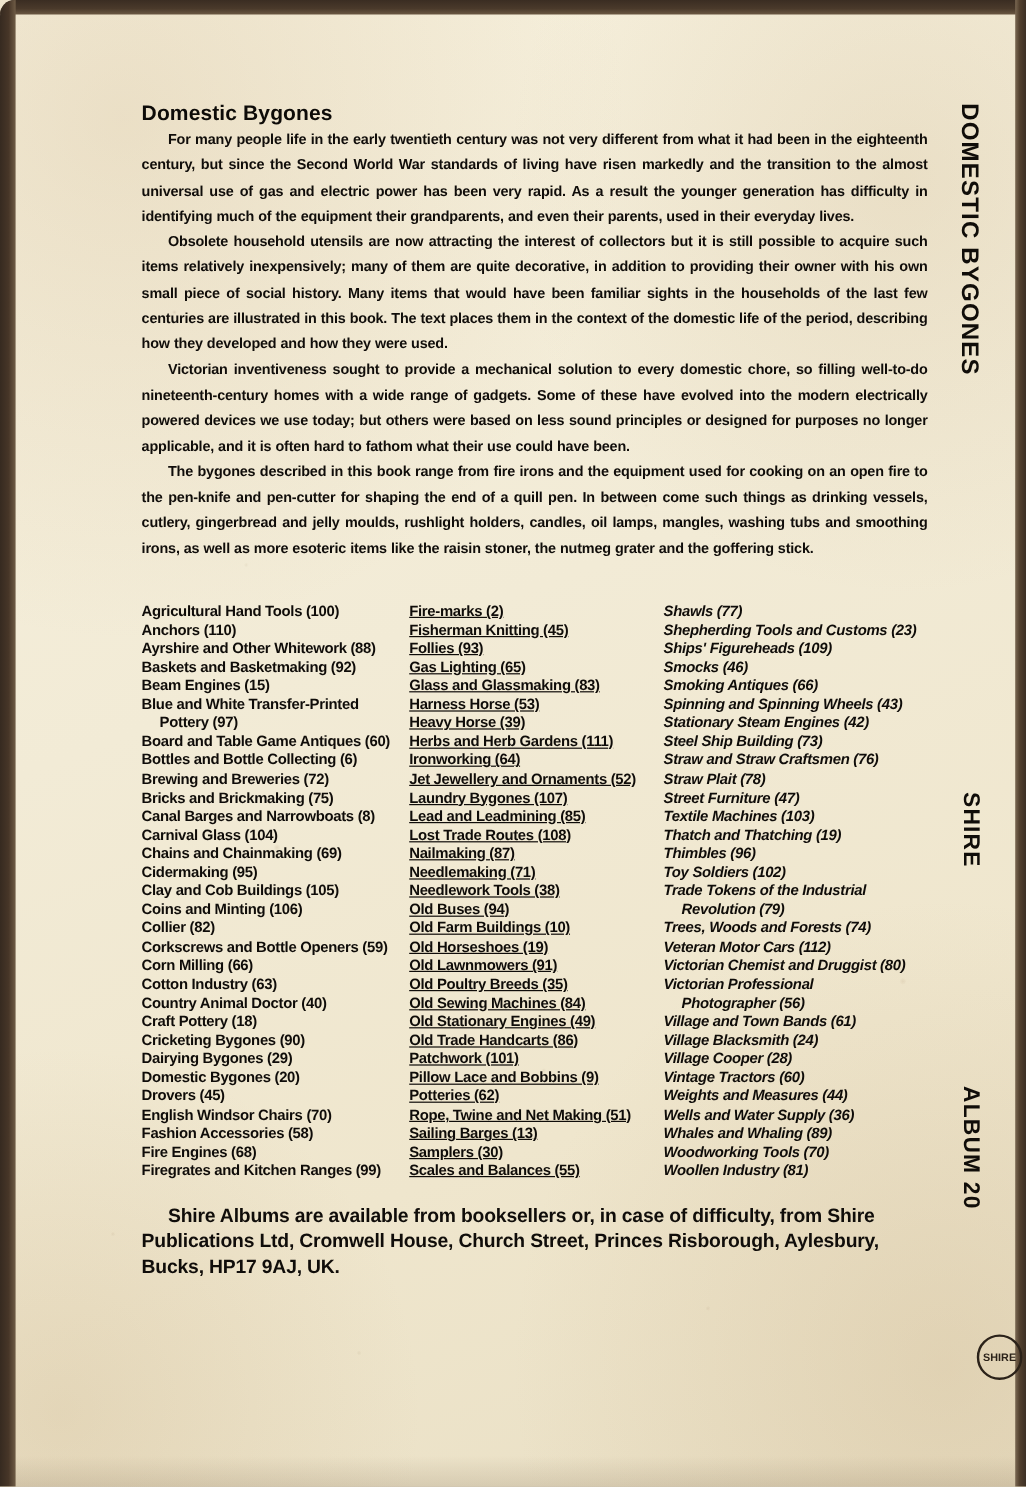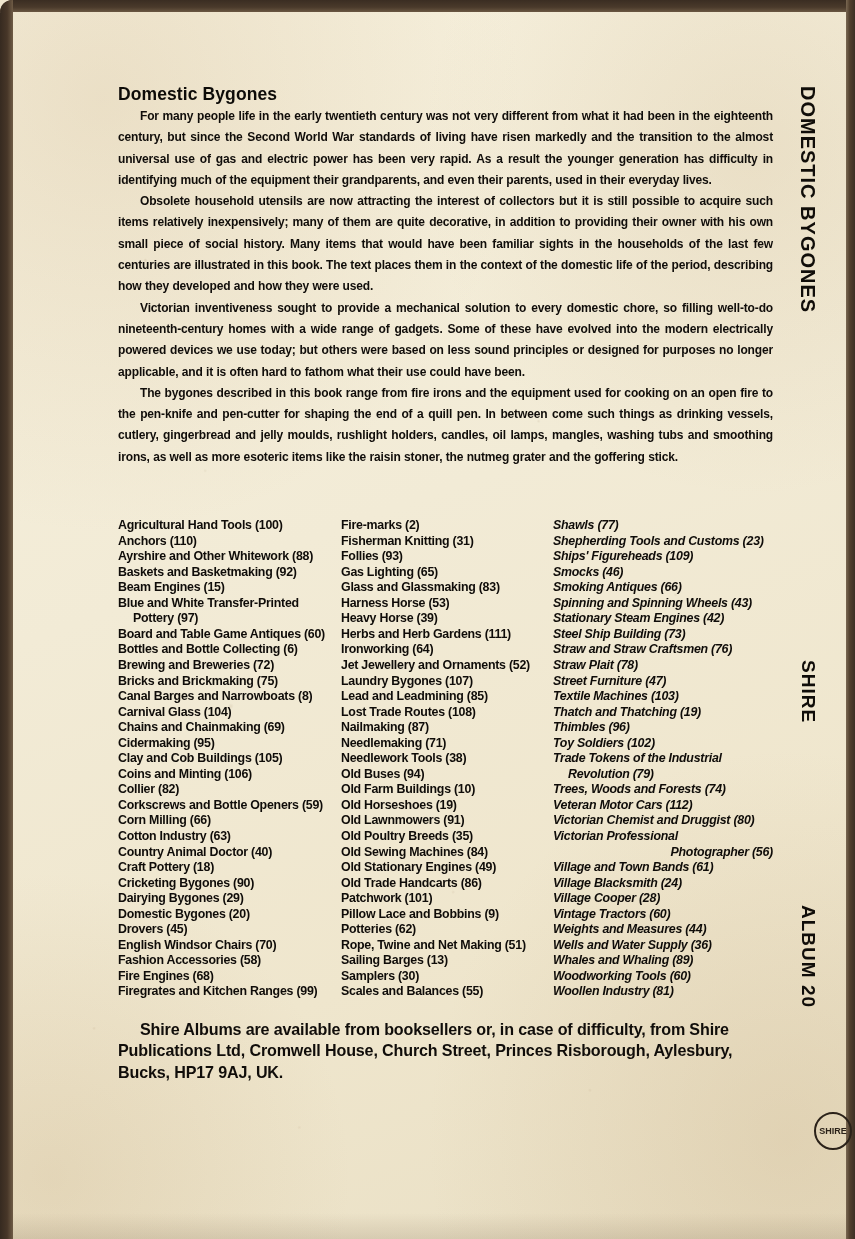--- a/index.html
+++ b/index.html
@@ -169,32 +169,31 @@
 
   .albums-intro {
     margin-top: 0;
   }
 
   .section-gap { height: 34px; }
 
   
   .titles {
     display: flex;
-    margin-top: 16px;
     column-gap: 0px;
   }
   .titles .col {
     font-size: 12.4px;
     line-height: 15.55px;
     font-weight: bold;
     color: #0f0c09;
     letter-spacing: -0.25px;
   }
   .titles .col-1 { width: 223px; }
-  .titles .col-2 { width: 212px; }
+  .titles .col-2 { width: 212px; text-decoration: underline; }
   .titles .col-3 { width: 220px; font-style: italic; }
 
   .titles .t {
     white-space: nowrap;
   }
 
   .footer-note {
     margin-top: 19px;
     font-size: 16.1px;
     line-height: 21.3px;
@@ -264,21 +263,21 @@
             <div class="t">Dairying Bygones (29)</div>
             <div class="t">Domestic Bygones (20)</div>
             <div class="t">Drovers (45)</div>
             <div class="t">English Windsor Chairs (70)</div>
             <div class="t">Fashion Accessories (58)</div>
             <div class="t">Fire Engines (68)</div>
             <div class="t">Firegrates and Kitchen Ranges (99)</div>
           </div>
         <div class="col col-2">
             <div class="t">Fire-marks (2)</div>
-            <div class="t">Fisherman Knitting (31)</div>
+            <div class="t">Fisherman Knitting (45)</div>
             <div class="t">Follies (93)</div>
             <div class="t">Gas Lighting (65)</div>
             <div class="t">Glass and Glassmaking (83)</div>
             <div class="t">Harness Horse (53)</div>
             <div class="t">Heavy Horse (39)</div>
             <div class="t">Herbs and Herb Gardens (111)</div>
             <div class="t">Ironworking (64)</div>
             <div class="t">Jet Jewellery and Ornaments (52)</div>
             <div class="t">Laundry Bygones (107)</div>
             <div class="t">Lead and Leadmining (85)</div>
@@ -317,29 +316,29 @@
             <div class="t">Textile Machines (103)</div>
             <div class="t">Thatch and Thatching (19)</div>
             <div class="t">Thimbles (96)</div>
             <div class="t">Toy Soldiers (102)</div>
             <div class="t">Trade Tokens of the Industrial</div>
             <div class="t cont-line" style="padding-left: 15px;">Revolution (79)</div>
             <div class="t">Trees, Woods and Forests (74)</div>
             <div class="t">Veteran Motor Cars (112)</div>
             <div class="t">Victorian Chemist and Druggist (80)</div>
             <div class="t">Victorian Professional</div>
-            <div class="t cont-line" style="padding-left: 15px; text-align: right;">Photographer (56)</div>
+            <div class="t cont-line" style="padding-left: 15px;">Photographer (56)</div>
             <div class="t">Village and Town Bands (61)</div>
             <div class="t">Village Blacksmith (24)</div>
             <div class="t">Village Cooper (28)</div>
             <div class="t">Vintage Tractors (60)</div>
             <div class="t">Weights and Measures (44)</div>
             <div class="t">Wells and Water Supply (36)</div>
             <div class="t">Whales and Whaling (89)</div>
-            <div class="t">Woodworking Tools (60)</div>
+            <div class="t">Woodworking Tools (70)</div>
             <div class="t">Woollen Industry (81)</div>
           </div>
       </div>
 
       <p class="footer-note">Shire Albums are available from booksellers or, in case of difficulty, from Shire Publications Ltd, Cromwell House, Church Street, Princes Risborough, Aylesbury, Bucks, HP17 9AJ, UK.</p>
     </section>
 
   </div>
 </div>
 

